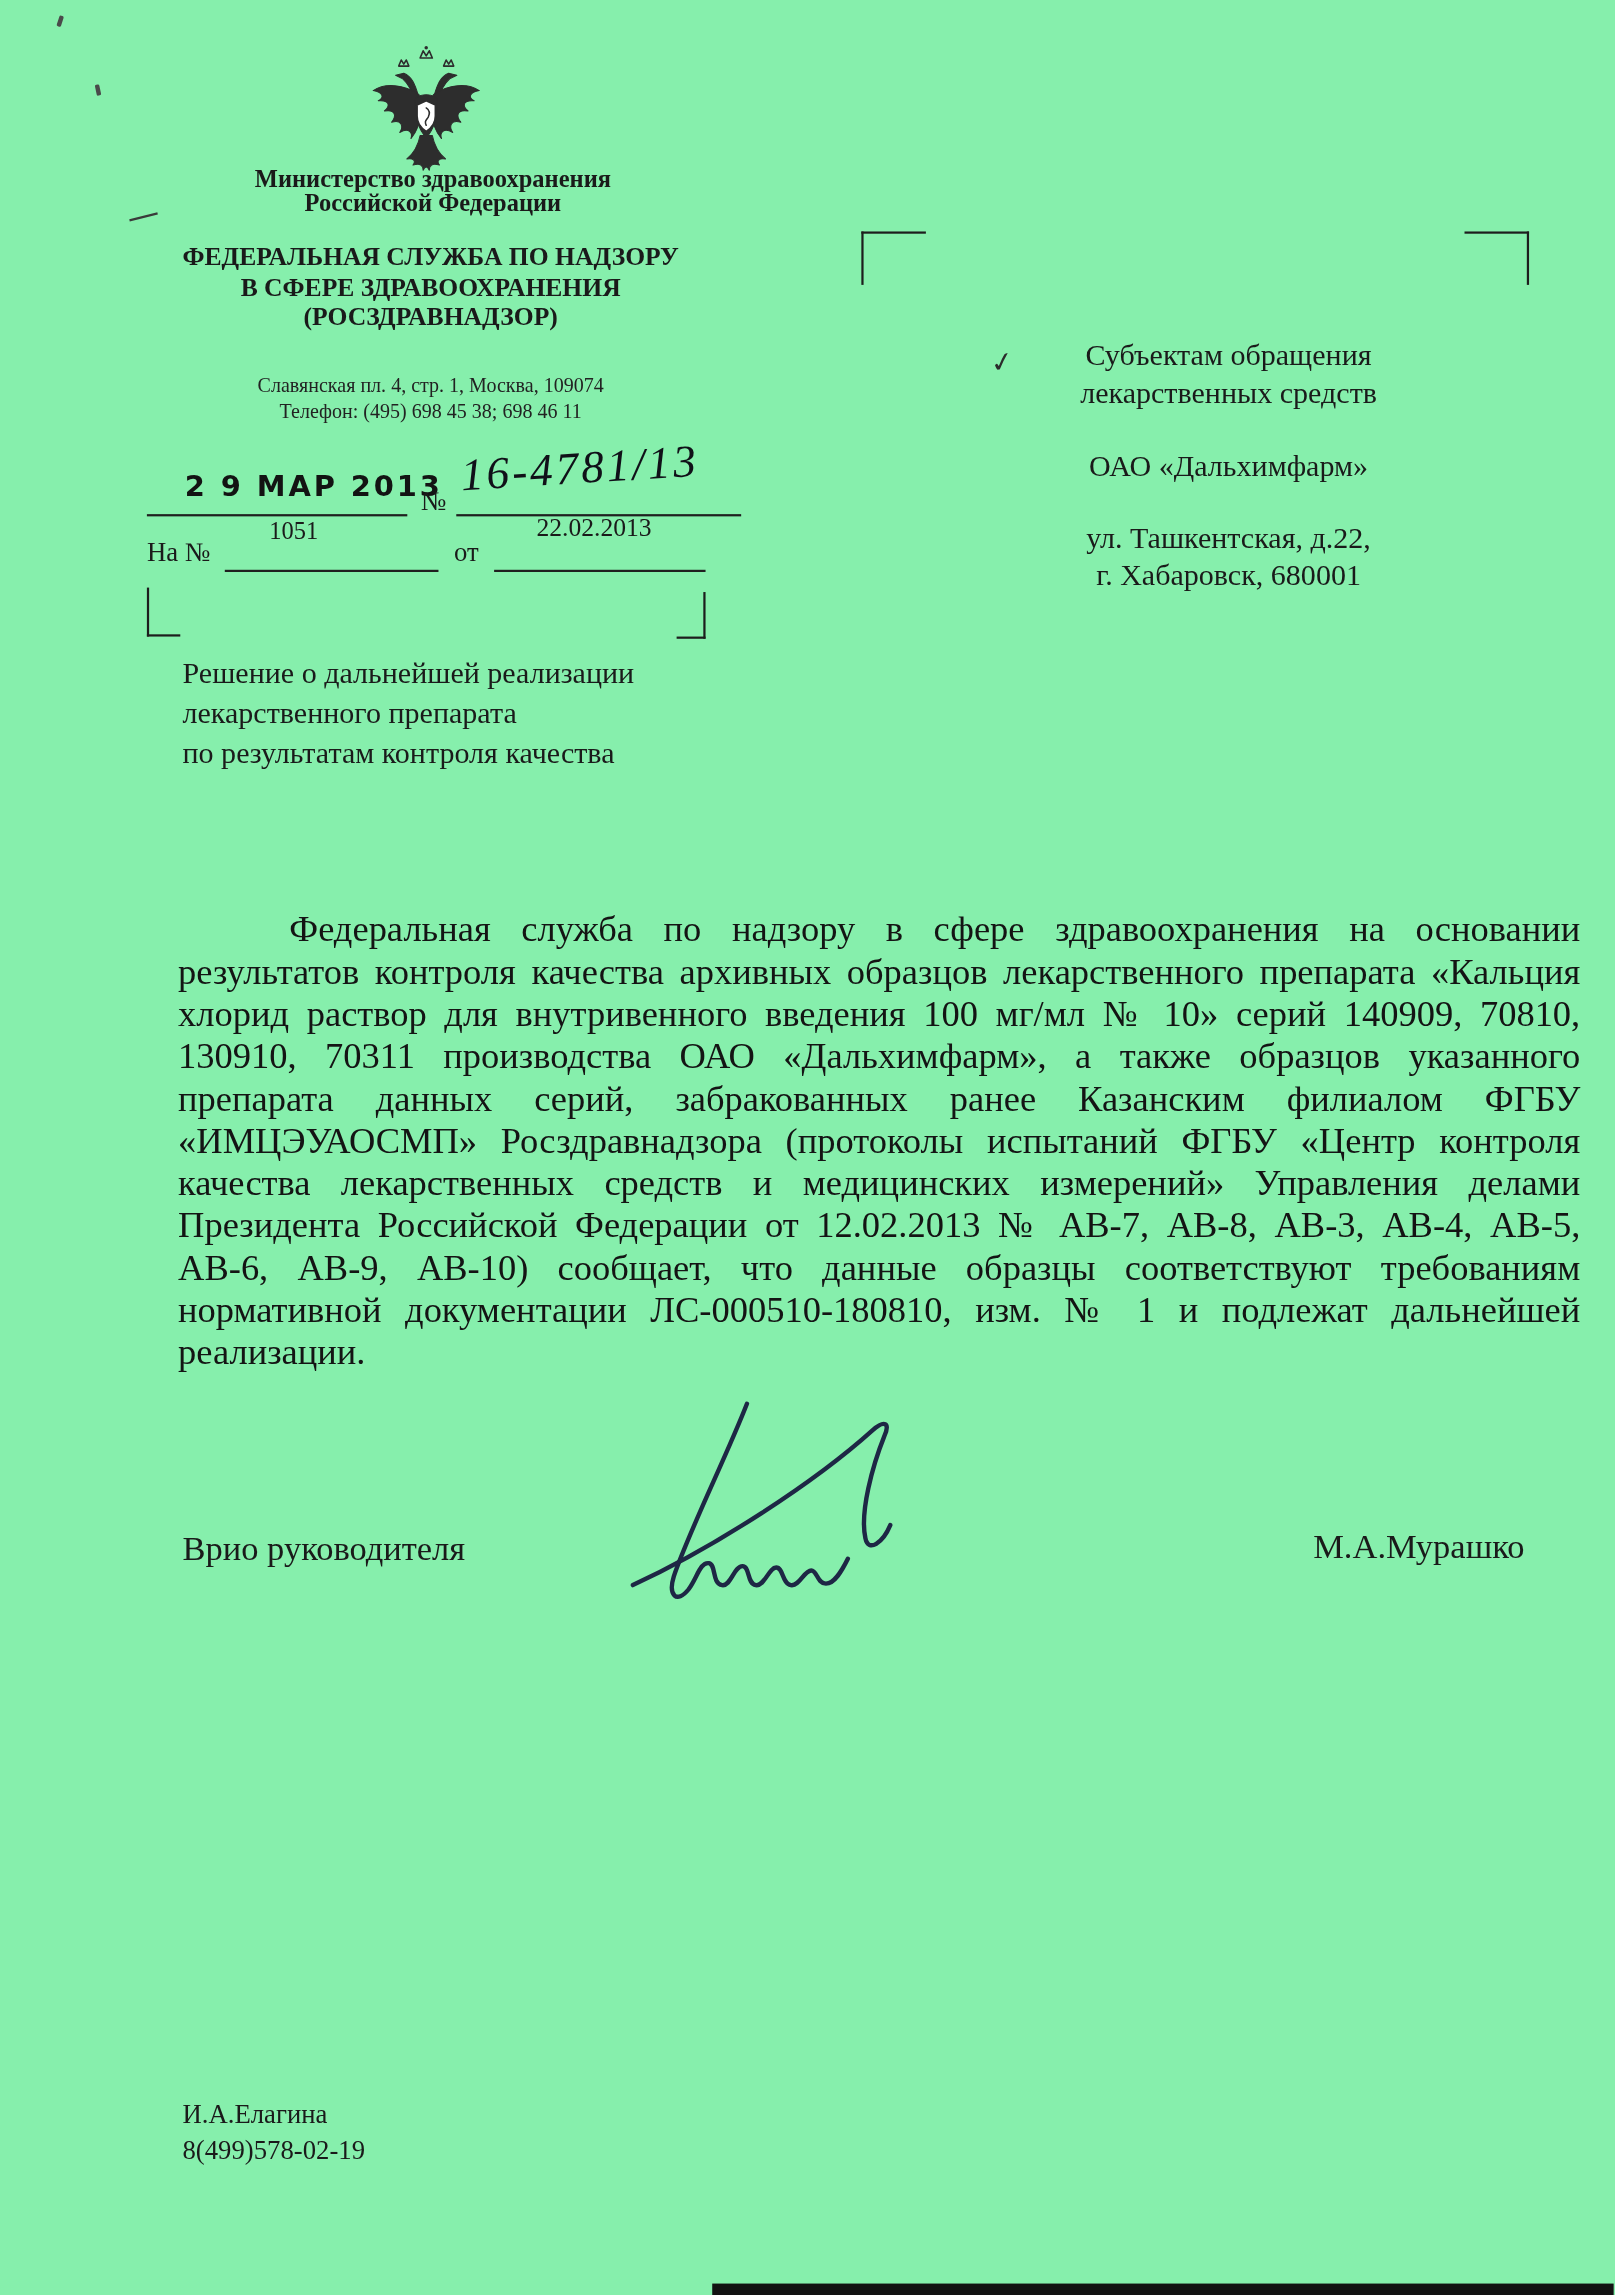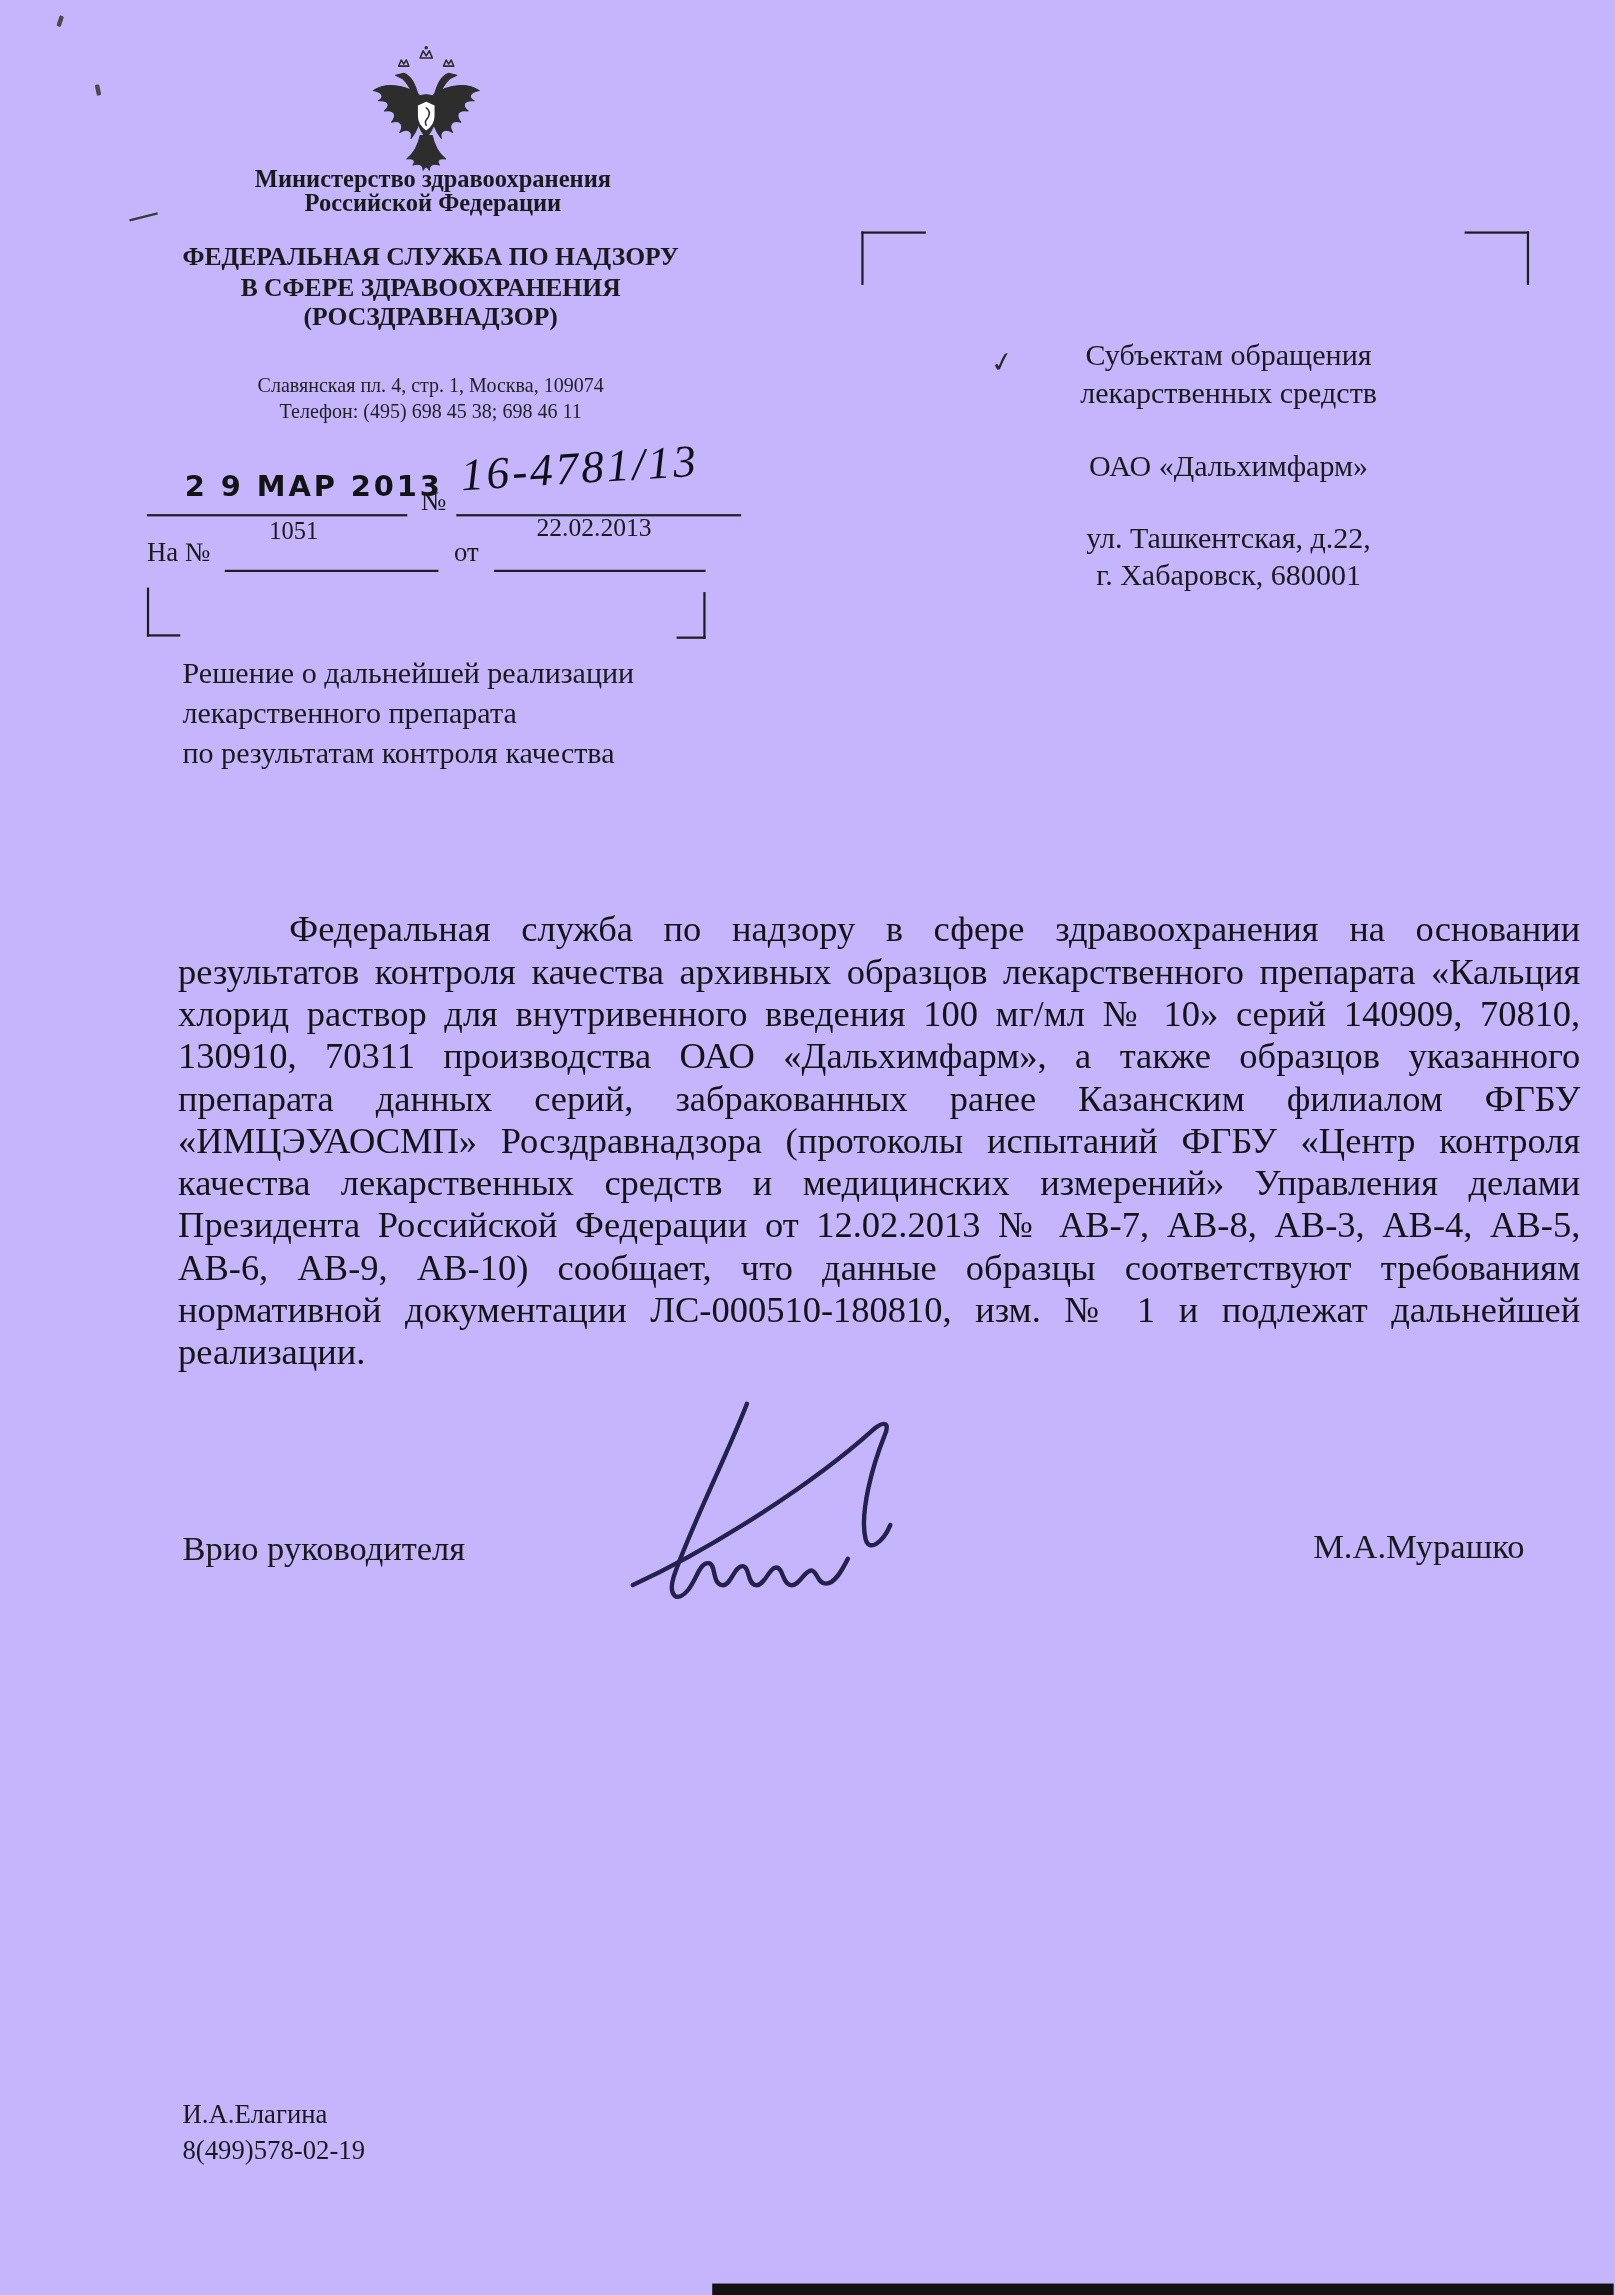--- a/index.html
+++ b/index.html
@@ -1,19 +1,19 @@
 <!DOCTYPE html>
 <html style="font-size:10.5px"><head>
 <meta charset="utf-8">
 <style>
   * { margin:0; padding:0; box-sizing:border-box; }
   html, body { background:#e9e9e7; }
   .viewport {
     position:relative; width:1615px; height:2295px;
-    background:#c4b5fd; overflow:hidden;
+    background:#86efac; overflow:hidden;
   }
   .page {
     position:absolute; left:0; top:0; width:726px; height:1032px;
     transform:scale(2.2257); transform-origin:0 0;
     font-family:"Liberation Serif", serif; color:#1a1a1a;
   }
   .abs { position:absolute; }
   .center { text-align:center; }
 
   

